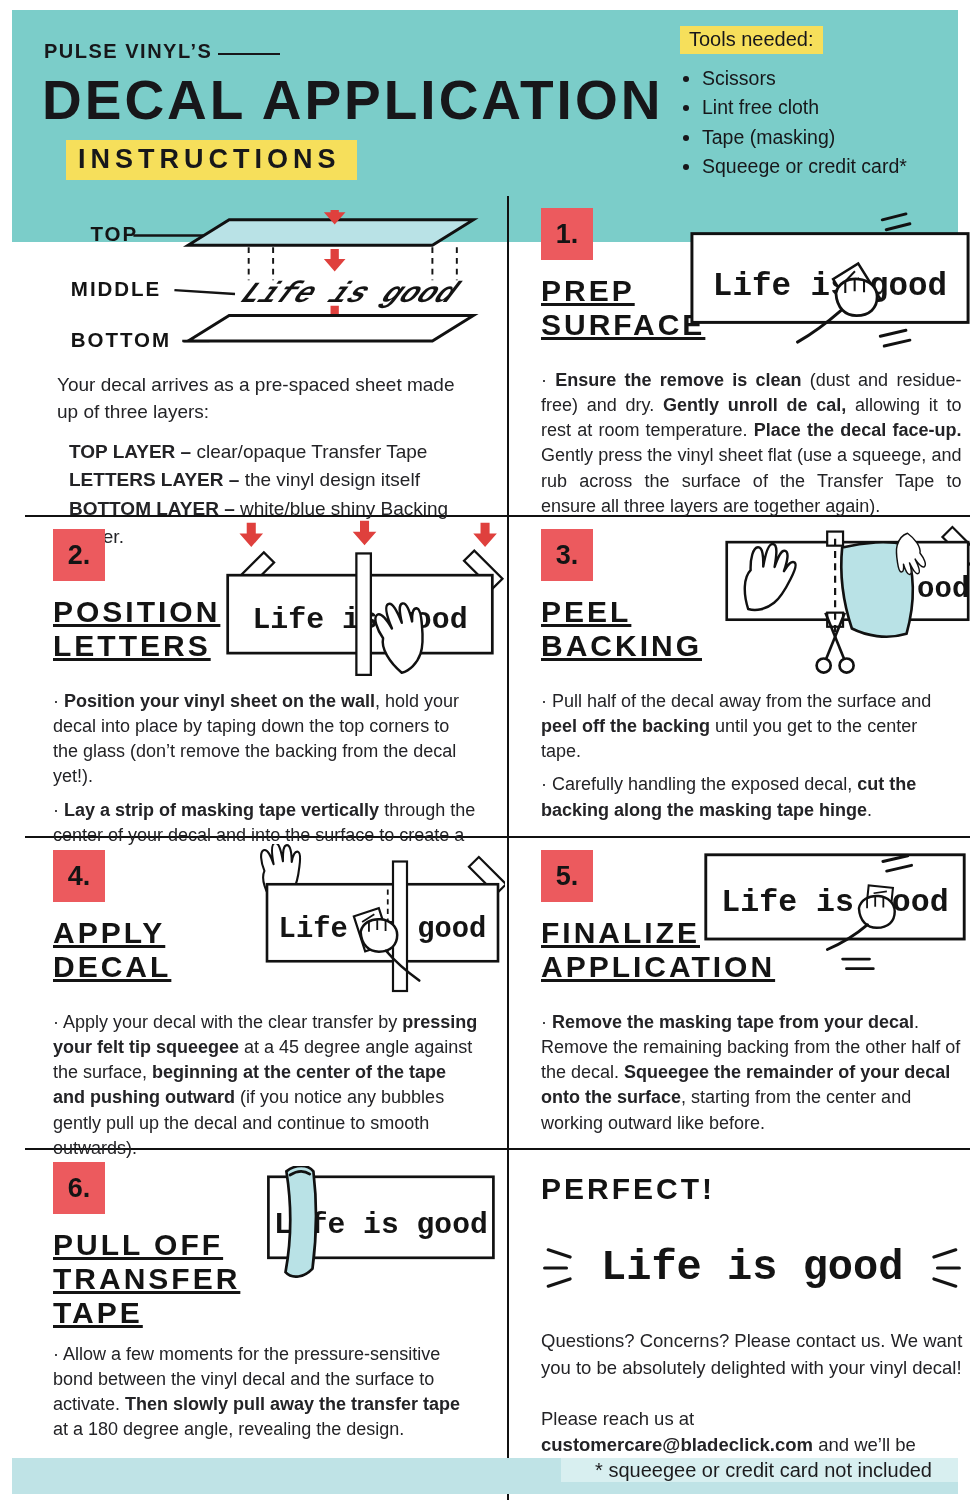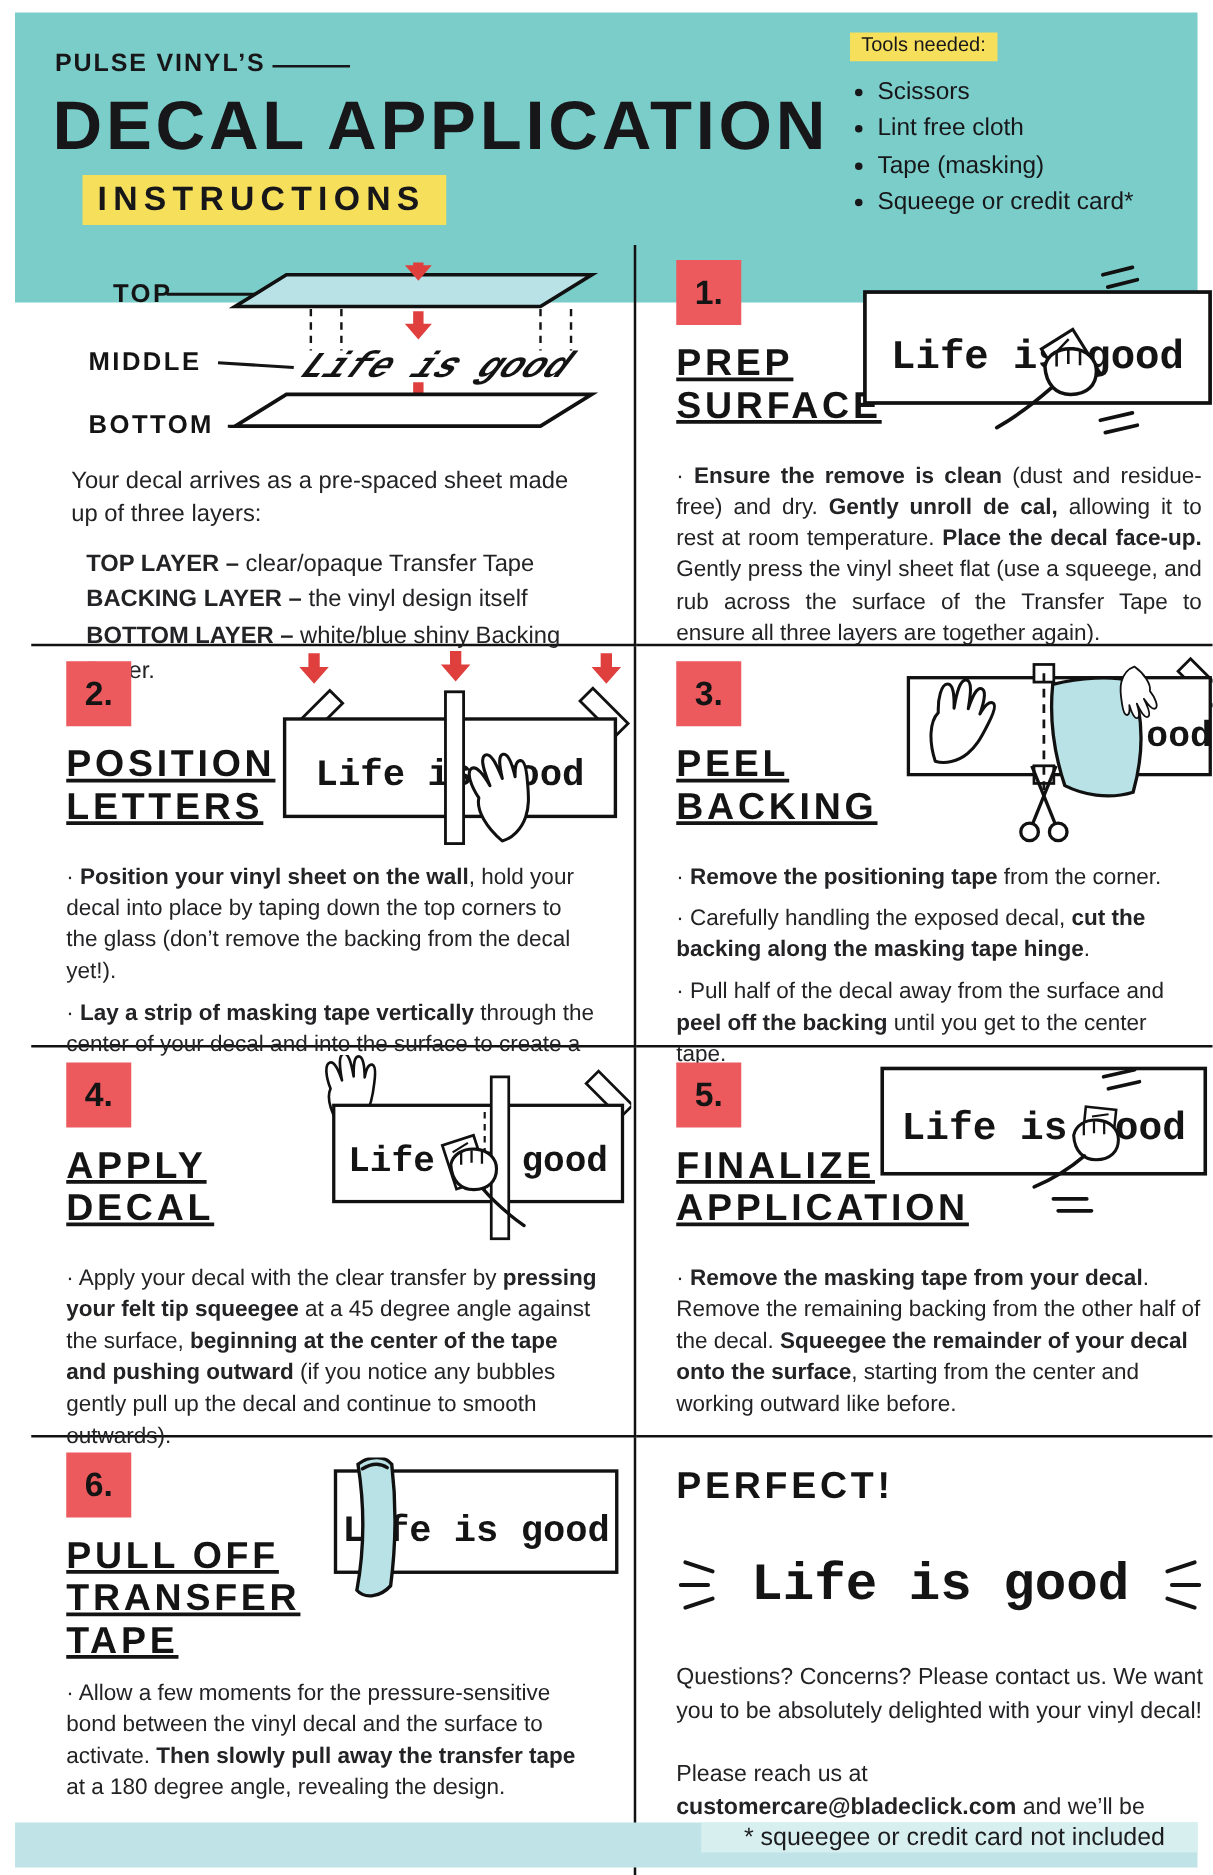--- a/index.html
+++ b/index.html
@@ -7,21 +7,21 @@
   .page{position:absolute;inset:0;}
 
   
   .band{position:absolute;left:12px;right:12px;top:10px;height:232px;background:var(--header-teal,#7bcdc9);}
   .brand-row{position:absolute;left:32px;top:30px;display:flex;align-items:baseline;}
   .brand{font-size:20px;font-weight:bold;letter-spacing:1.5px;color:#17171a;}
   .brand-line{display:inline-block;width:62px;height:2px;background:#17171a;margin-left:6px;transform:translateY(-3px);}
   .title{position:absolute;left:30px;top:58px;margin:0;font-size:55px;font-weight:bold;letter-spacing:3px;color:#17171a;white-space:nowrap;}
   .subtitle{position:absolute;left:30px;top:130px;background:var(--highlight-yellow,#f6df5b);padding:4px 16px 5px 12px;font-size:27px;letter-spacing:5px;font-weight:bold;color:#17171a;margin-left:24px;}
   .tools{position:absolute;right:26px;top:16px;width:252px;}
-  .tools-label{display:inline-block;background:var(--highlight-yellow,#f6df5b);padding:2px 9px 3px;font-size:16px;color:#17171a;}
+  .tools-label{display:inline-block;background:var(--highlight-yellow,#f6df5b);padding:2px 9px 3px;font-size:20px;color:#17171a;}
   .tools-list{margin:10px 0 0;padding-left:22px;font-size:19.5px;line-height:1.5;color:#17171a;}
 
   
   .grid{position:absolute;left:25px;right:25px;top:196px;height:992px;display:grid;grid-template-columns:1fr 1fr;grid-template-rows:321px 321px 312px 1fr;}
   .grid>section{position:relative;box-sizing:border-box;padding:6px 14px 0 28px;}
   .grid>section:nth-child(odd){border-right:2px solid #111;}
   .grid>section:nth-child(-n+6){border-bottom:2px solid #111;}
   .grid>section:nth-child(even){padding-left:32px;}
 
   .badge{width:52px;height:52px;background:var(--step-red,#ec5a5e);color:#141414;font-size:27px;font-weight:bold;display:flex;align-items:center;justify-content:center;margin-top:6px;}
@@ -132,21 +132,21 @@
         <g transform="translate(180,94) skewX(-30)">
           <text class="dtext skew" x="0" y="0">Life is good</text>
         </g>
         <text class="lbl" x="8" y="140">BOTTOM</text>
         <path class="ldr" d="M122,134 L150,134"></path>
         <polygon points="170,108 420,108 378,134 128,134" fill="#fff" stroke="#111" stroke-width="3"></polygon>
       </svg>
       <p class="lead">Your decal arrives as a pre-spaced sheet made up of three layers:</p>
       <div class="llines">
         <p><b>TOP LAYER – </b>clear/opaque Transfer Tape</p>
-        <p><b>BACKING LAYER – </b>the vinyl design itself</p>
+        <p><b>LETTERS LAYER – </b>the vinyl design itself</p>
         <p><b>BOTTOM LAYER – </b>white/blue shiny Backing Paper.</p>
       </div>
     </section>
 
     <section>
       <div class="badge">1.</div>
       <h2 class="stitle">PREP SURFACE</h2>
       <svg class="illus i1" viewBox="0 0 290 165">
         <rect class="decal-rect" x="5" y="26" width="280" height="90"></rect>
         <text class="dtext" x="145" y="88" text-anchor="middle">Life is good</text>
@@ -216,23 +216,22 @@
             <use href="#hand"></use>
           </g>
         <g transform="translate(272,52) rotate(150) scale(0.55)">
             <use href="#hand"></use>
           </g>
         <g transform="translate(159,140)">
             <use href="#sciss"></use>
           </g>
       </svg>
       <div class="sbody">
-        <p>· <b>Remove the positioning tape</b> from the corner.</p>
+        <p>· Pull half of the decal away from the surface and <b>peel off the backing</b> until you get to the center tape.</p>
         <p>· Carefully handling the exposed decal, <b>cut the backing along the masking tape hinge</b>.</p>
-        <p>· Pull half of the decal away from the surface and <b>peel off the backing</b> until you get to the center tape.</p>
       </div>
     </section>
 
     <section>
       <div class="badge">4.</div>
       <h2 class="stitle">APPLY DECAL</h2>
       <svg class="illus i4" viewBox="0 0 320 190">
         <g transform="translate(28,2) rotate(-14) scale(0.8)">
             <use href="#hand"></use>
           </g>

